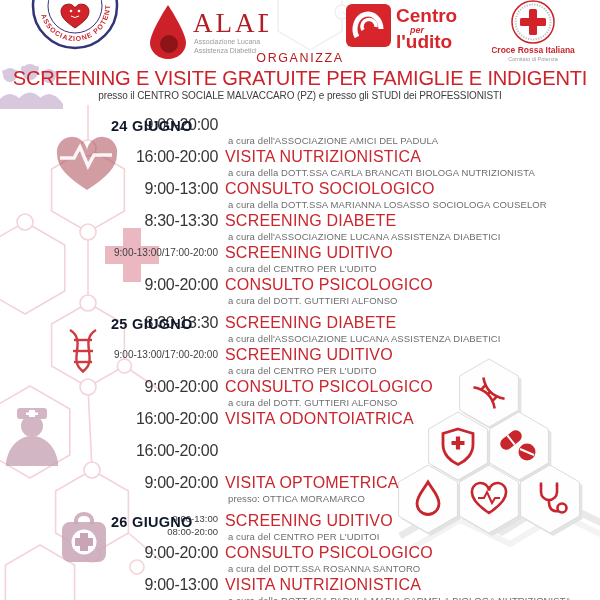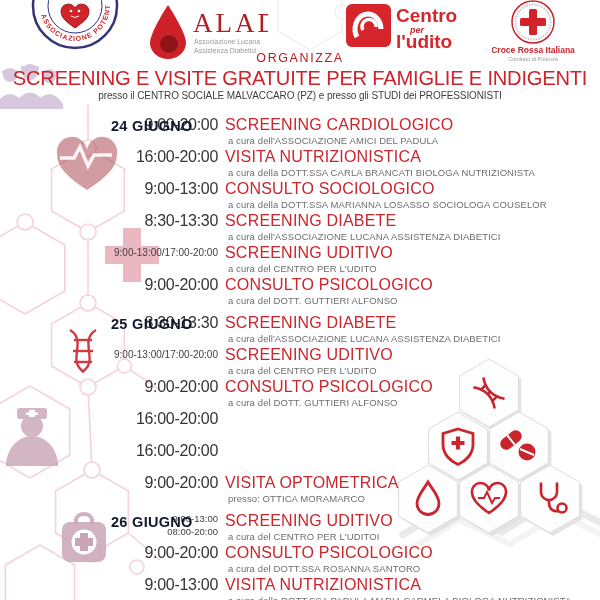--- a/index.html
+++ b/index.html
@@ -218,21 +218,20 @@
   <div class="organizza">ORGANIZZA</div>
   <div class="main-title">SCREENING E VISITE GRATUITE PER FAMIGLIE E INDIGENTI</div>
   <div class="subtitle">presso il CENTRO SOCIALE MALVACCARO (PZ) e presso gli STUDI dei PROFESSIONISTI</div>
 
   <div id="schedule">
       <div class="day" style="top: 116px;">
         <div class="day-label">24 GIUGNO</div>
         <div class="ev">
           <div class="ev-row">
             <div class="ev-time"><span>9:00-20:00</span></div>
-            <div class="ev-title">SCREENING CARDIOLOGICO</div>
           </div>
           <div class="ev-by">a cura dell'ASSOCIAZIONE AMICI DEL PADULA</div>
         </div>
         <div class="ev">
           <div class="ev-row">
             <div class="ev-time"><span>16:00-20:00</span></div>
             <div class="ev-title">VISITA NUTRIZIONISTICA</div>
           </div>
           <div class="ev-by">a cura della DOTT.SSA CARLA BRANCATI BIOLOGA NUTRIZIONISTA</div>
         </div>
@@ -284,20 +283,21 @@
         <div class="ev">
           <div class="ev-row">
             <div class="ev-time"><span>9:00-20:00</span></div>
             <div class="ev-title">CONSULTO PSICOLOGICO</div>
           </div>
           <div class="ev-by">a cura del DOTT. GUTTIERI ALFONSO</div>
         </div>
         <div class="ev">
           <div class="ev-row">
             <div class="ev-time"><span>16:00-20:00</span></div>
+            <div class="ev-title">VISITA ODONTOIATRICA</div>
           </div>
         </div>
         <div class="ev">
           <div class="ev-row">
             <div class="ev-time"><span>16:00-20:00</span></div>
           </div>
         </div>
         <div class="ev">
           <div class="ev-row">
             <div class="ev-time"><span>9:00-20:00</span></div>

